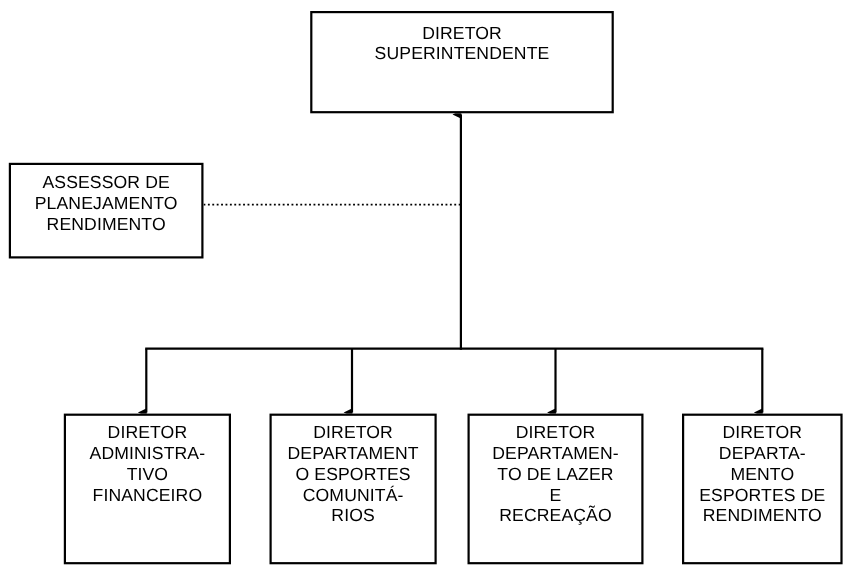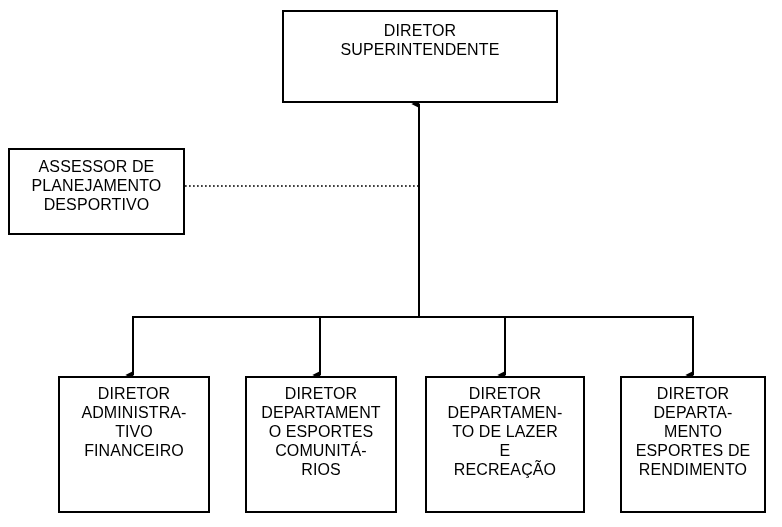--- a/index.html
+++ b/index.html
@@ -103,21 +103,21 @@
     <line x1="693" y1="317" x2="693" y2="375" stroke="#000000" stroke-width="2" marker-end="url(#arrow-down)"></line>
 
     <line x1="185" y1="186" x2="419" y2="186" stroke="#000000" stroke-width="1.6" stroke-dasharray="1.7,2.3" stroke-linecap="butt"></line>
   </svg>
 
   <div class="node" id="node-root">DIRETOR
 SUPERINTENDENTE</div>
 
   <div class="node" id="node-advisor">ASSESSOR DE
 PLANEJAMENTO
-DESPORTIVO</div>
+RENDIMENTO</div>
 
   <div class="node" id="node-child-0">DIRETOR
 ADMINISTRA-
 TIVO
 FINANCEIRO</div>
 
   <div class="node" id="node-child-1">DIRETOR
 DEPARTAMENT
 O ESPORTES
 COMUNITÁ-

